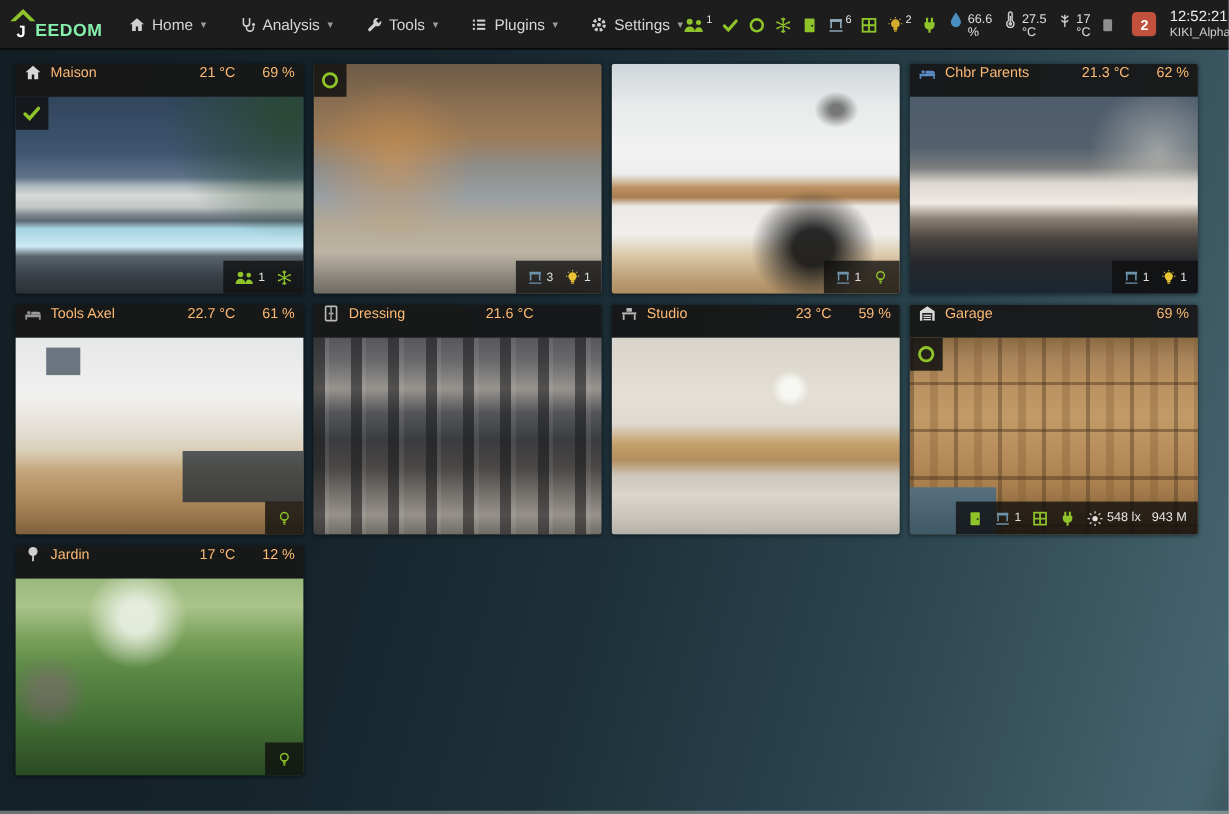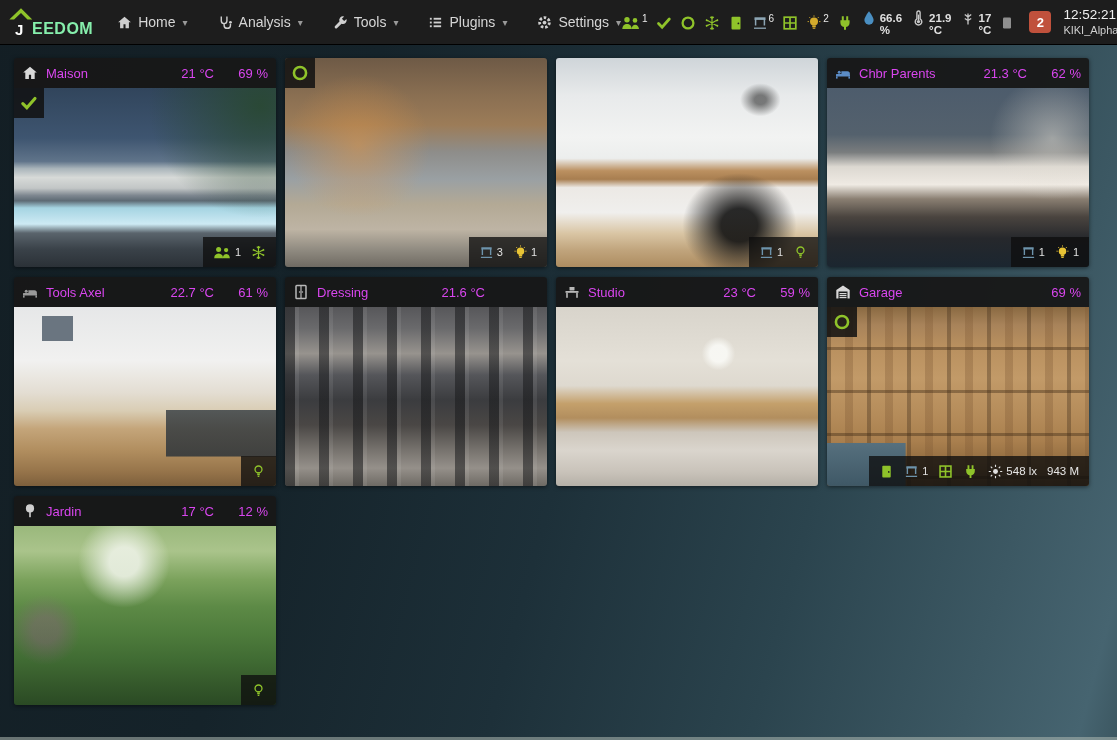--- a/index.html
+++ b/index.html
@@ -22,41 +22,41 @@
   .menus{display:flex;align-items:center;gap:30px;}
   .menu-item{display:flex;align-items:center;gap:6px;font-size:14px;color:#d6d6d6;cursor:pointer;white-space:nowrap;}
   .menu-item .icon{display:inline-flex;width:15px;height:15px;color:#cfcfcf;}
   .caret{font-size:10px;color:#9a9a9a;margin-left:1px;}
   .nav-spacer{flex:1;}
   .status-summary{display:flex;align-items:center;gap:8px;margin-right:14px;}
   .status-item{display:flex;align-items:flex-start;cursor:pointer;}
   .status-item .icon{display:inline-flex;width:16px;height:16px;margin-top:2px;}
   .status-item .icon.wide{width:20px;}
   .s-count{font-size:10px;color:#e8e8e8;margin-left:1px;}
-  .s-label{font-size:11.5px;color:#e0e0e0;margin-left:3px;margin-top:4px;font-weight:bold;}
+  .s-label{font-size:11.5px;color:#e0e0e0;margin-left:3px;margin-top:4px;}
   .alert-badge{
     min-width:22px;height:22px;border-radius:4px;background:#c0513c;color:#fff;
     display:flex;align-items:center;justify-content:center;font-size:13px;font-weight:bold;
     cursor:pointer;margin-right:12px;padding:0 3px;box-sizing:border-box;
   }
   .clock-block{text-align:left;margin-right:16px;cursor:pointer;line-height:1.25;}
   .clock-time{font-size:13.5px;color:#f0f0f0;}
   .clock-user{font-size:11px;color:#cfcfcf;}
   
   .grid{
     position:absolute;top:58px;left:14px;
     display:grid;grid-template-columns:repeat(4,262px);grid-auto-rows:209px;gap:10px 9px;
   }
   .card{
     display:flex;flex-direction:column;border-radius:3px;overflow:hidden;cursor:pointer;
     box-shadow:0 1px 4px rgba(0,0,0,.5);
   }
   .card-header{
-    height:30px;min-height:30px;background:rgba(23,23,23,.94);display:flex;align-items:center;
-    padding:0 8px;box-sizing:border-box;color:#d946ef;font-size:13px;
+    height:30px;min-height:30px;background:rgba(23,23,23,.94);display:flex;
+    padding:0 8px;box-sizing:border-box;color:#fdba74;font-size:13px;
   }
   .card-header .icon{display:inline-flex;width:16px;height:16px;margin-right:8px;}
   .rname{flex:1;white-space:nowrap;overflow:hidden;}
   .rtemp{min-width:52px;text-align:right;}
   .rhum{min-width:44px;text-align:right;margin-left:10px;}
   .photo{flex:1;position:relative;overflow:hidden;}
   .corner-badge{
     position:absolute;top:0;left:0;width:30px;height:30px;background:rgba(16,16,16,.85);
     display:flex;align-items:center;justify-content:center;
   }
@@ -261,21 +261,21 @@
         <span class="s-label">66.6 %</span>
       </span>
       <span class="status-item">
         <span class="icon" style="color: rgb(201, 201, 201);">
           <svg viewBox="0 0 16 16" fill="none" stroke="currentColor" stroke-width="1.4">
             <path d="M6.9 2.6a1.6 1.6 0 0 1 3.2 0v6.2a3.3 3.3 0 1 1-3.2 0z"></path>
             <circle cx="8.5" cy="11.6" r="1.7" fill="currentColor" stroke="none"></circle>
             <path d="M8.5 10.2V4.6" stroke-width="1.2"></path>
           </svg>
         </span>
-        <span class="s-label">21.9 °C</span>
+        <span class="s-label">27.5 °C</span>
       </span>
       <span class="status-item">
         <span class="icon" style="color: rgb(201, 201, 201);">
           <svg viewBox="0 0 16 16" fill="none" stroke="currentColor" stroke-width="1.3">
             <path d="M8 14.5V3.5M8 7L4.8 4.4M8 7l3.2-2.6M8 10.5l-3.2-2M8 10.5l3.2-2"></path>
           </svg>
         </span>
         <span class="s-label">17 °C</span>
       </span>
       <span class="status-item">

